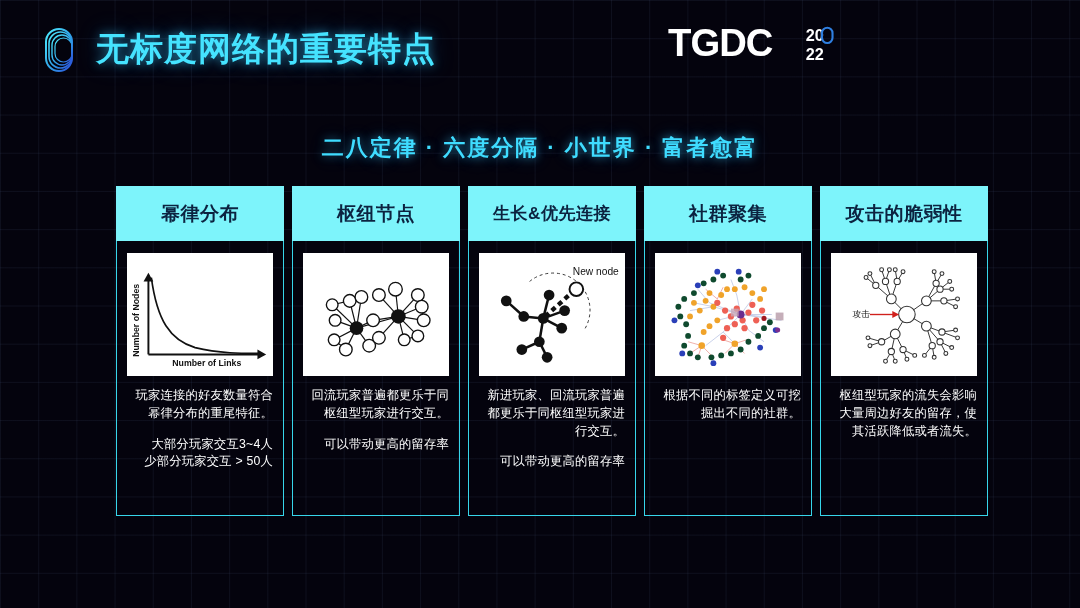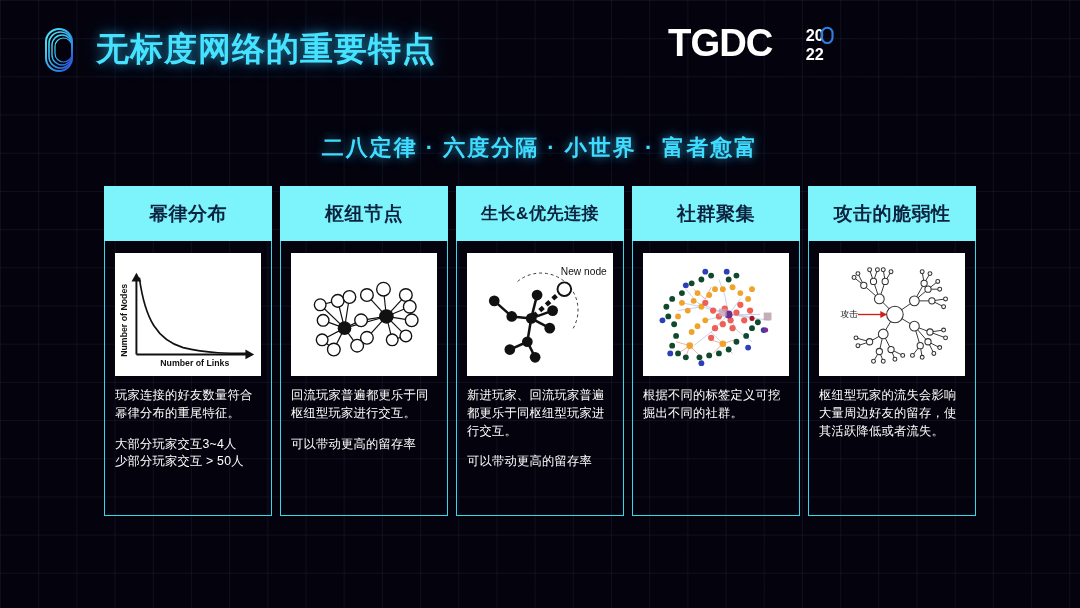--- a/index.html
+++ b/index.html
@@ -39,23 +39,23 @@
     position:absolute; left:0; top:119px; width:1080px;
     text-align:center;
     font-size:22px; font-weight:bold; letter-spacing:2px;
     color:#3fdcff;
     text-shadow:0 0 8px rgba(60,210,255,.55), 0 0 18px rgba(40,170,255,.3);
     margin-top:14px;
   }
 
   
   #cards{
-    position:absolute; left:104px; top:186px;
+    position:absolute; left:116px; top:186px;
     width:872px; height:330px;
-    display:flex; gap:8px;
+    display:flex; gap:8px;text-align:right;
   }
   .card{
     width:168px;
     display:flex; flex-direction:column;
   }
   .card-head{
     height:55px;
     background:#7df4fb;
     display:flex; align-items:center; justify-content:center;
     color:#0c2340;

